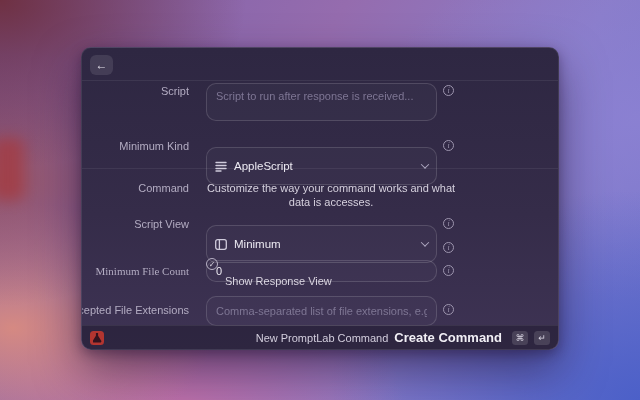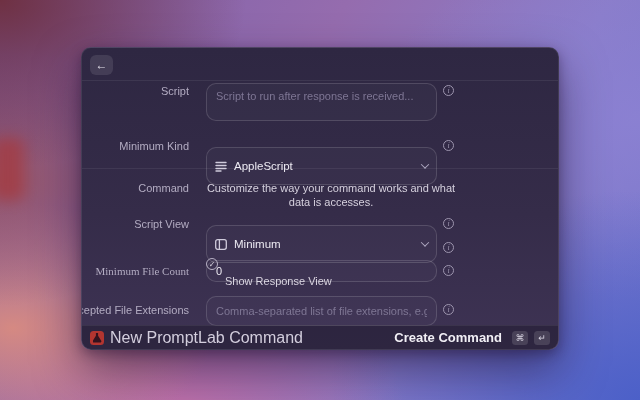--- a/index.html
+++ b/index.html
@@ -71,21 +71,21 @@
   .checkbox-label { font-size:11px; color:#d9d4e0;margin-top:34px; }
 
   .footer { position:absolute; left:0; bottom:0; width:100%; height:24px;
             background:rgba(18,14,28,0.35); border-top:1px solid rgba(255,255,255,0.07);
             display:flex; align-items:center; padding:0 8px; gap:6px; }
   .app-icon { width:14px; height:14px; border-radius:3.5px; background:#b23530;
               position:relative; flex:0 0 auto; }
   .app-icon .flask { position:absolute; left:2.5px; top:2px; width:9px; height:10px;
                      background:#33121e;
                      clip-path:polygon(38% 0,62% 0,62% 32%,100% 88%,92% 100%,8% 100%,0 88%,38% 32%); }
-  .app-name { font-size:16px; color:#d3cedd; flex:1; }
+  .app-name { font-size:11px; color:#d3cedd; flex:1;text-align:right; }
   .create-label { font-size:13px; font-weight:bold; color:#f1eff5; margin-right:4px; }
   .key-badge { width:16px; height:14px; border-radius:3.5px; background:rgba(255,255,255,0.13);
                display:flex; align-items:center; justify-content:center;
                color:#d8d4e2; font-size:9px; }
 
   .mini-icon { flex:0 0 auto; display:block; }
 </style>
 </head>
 <body>
 

